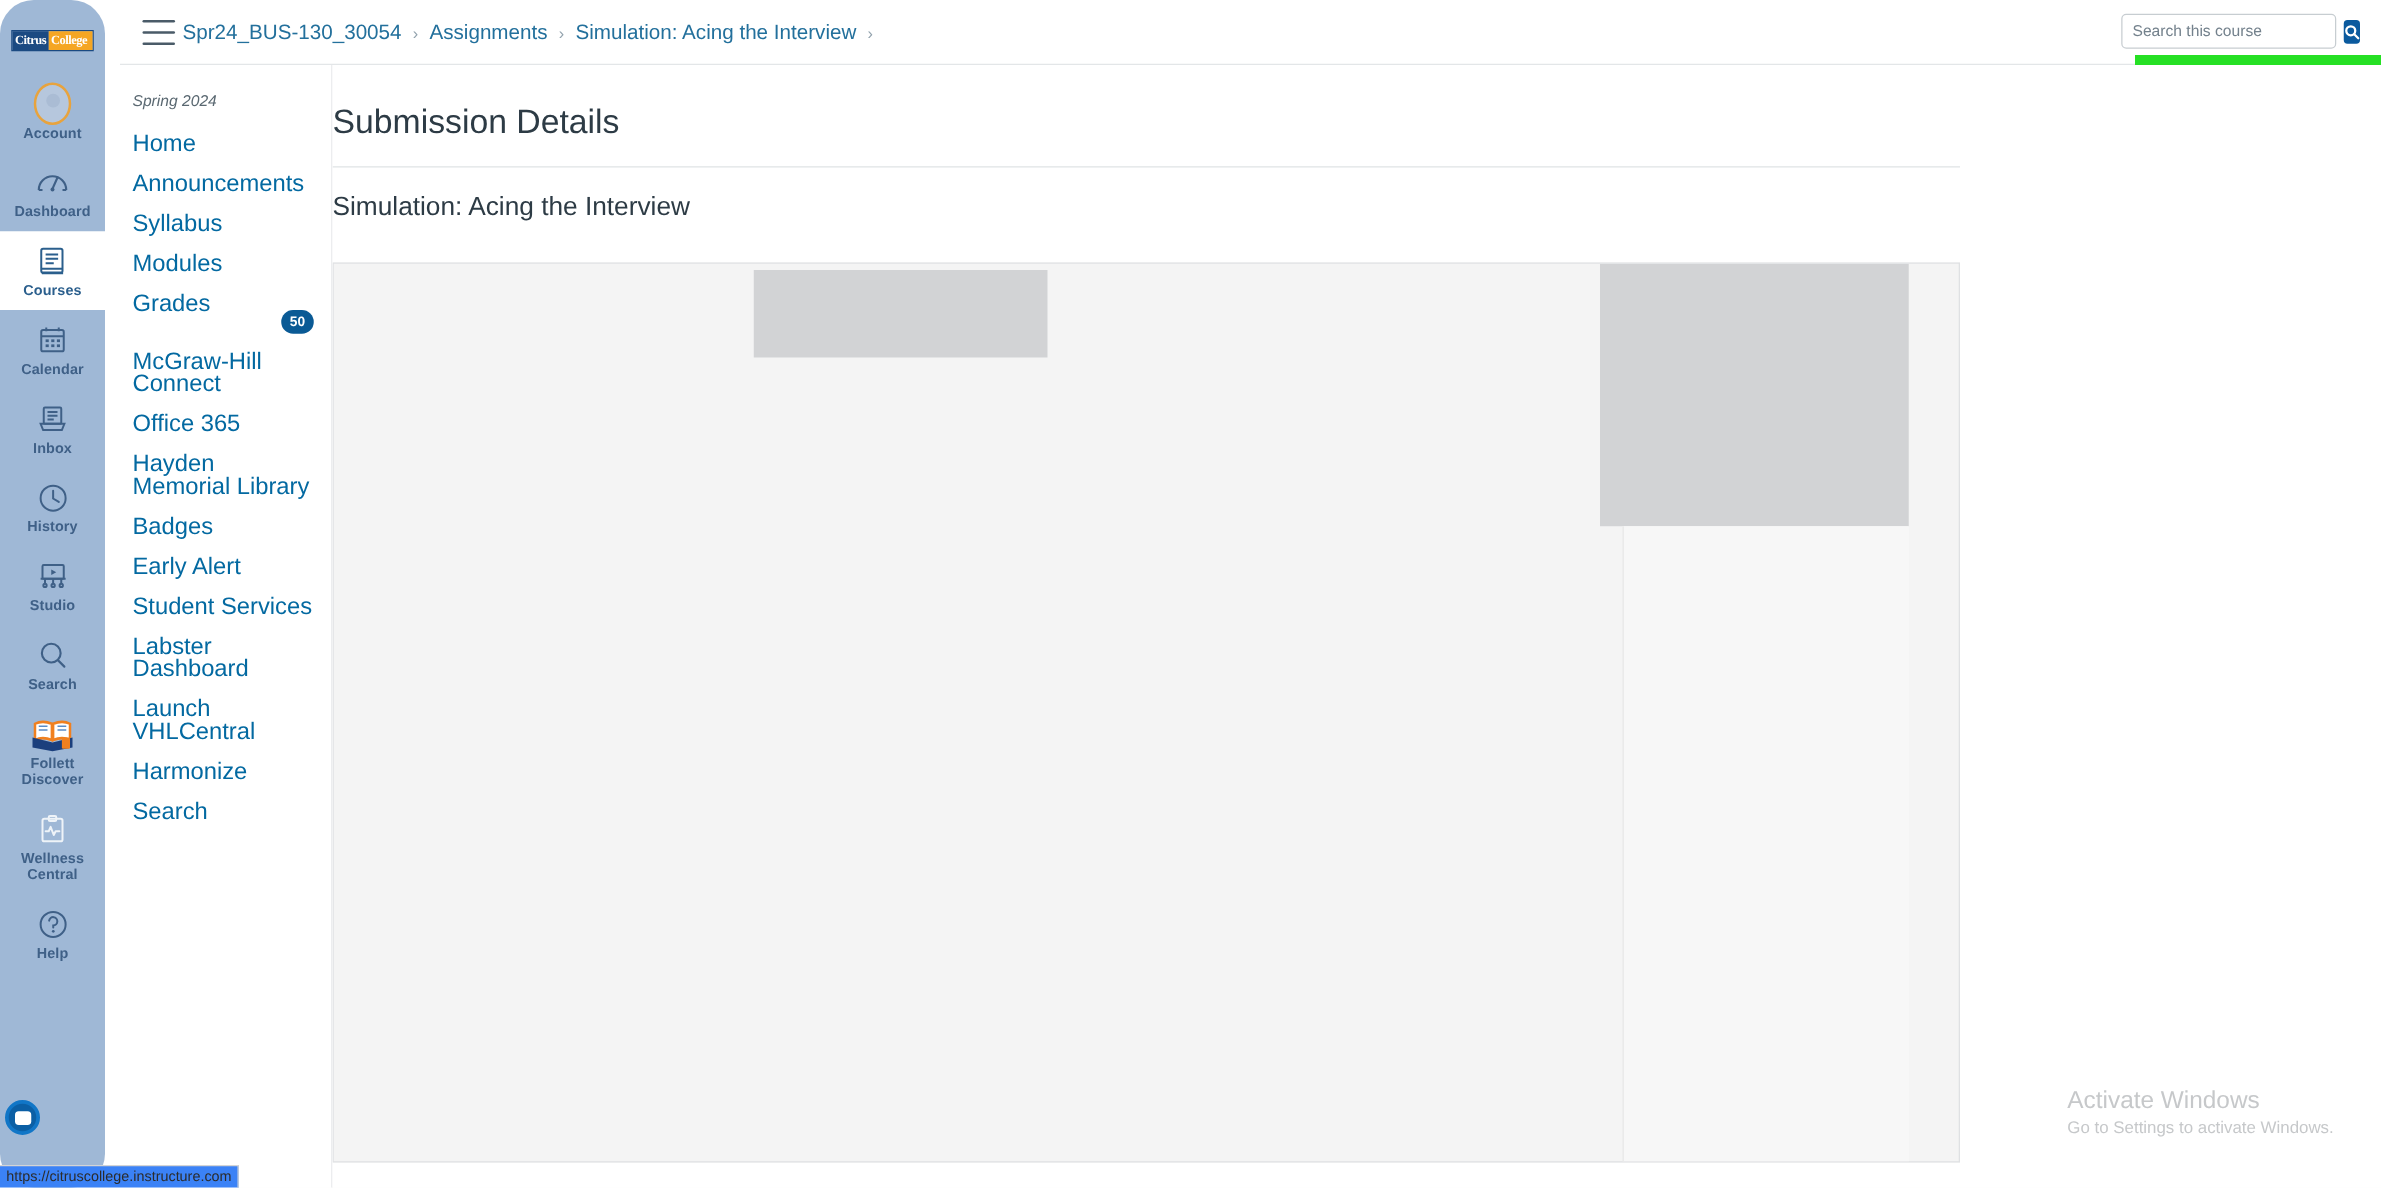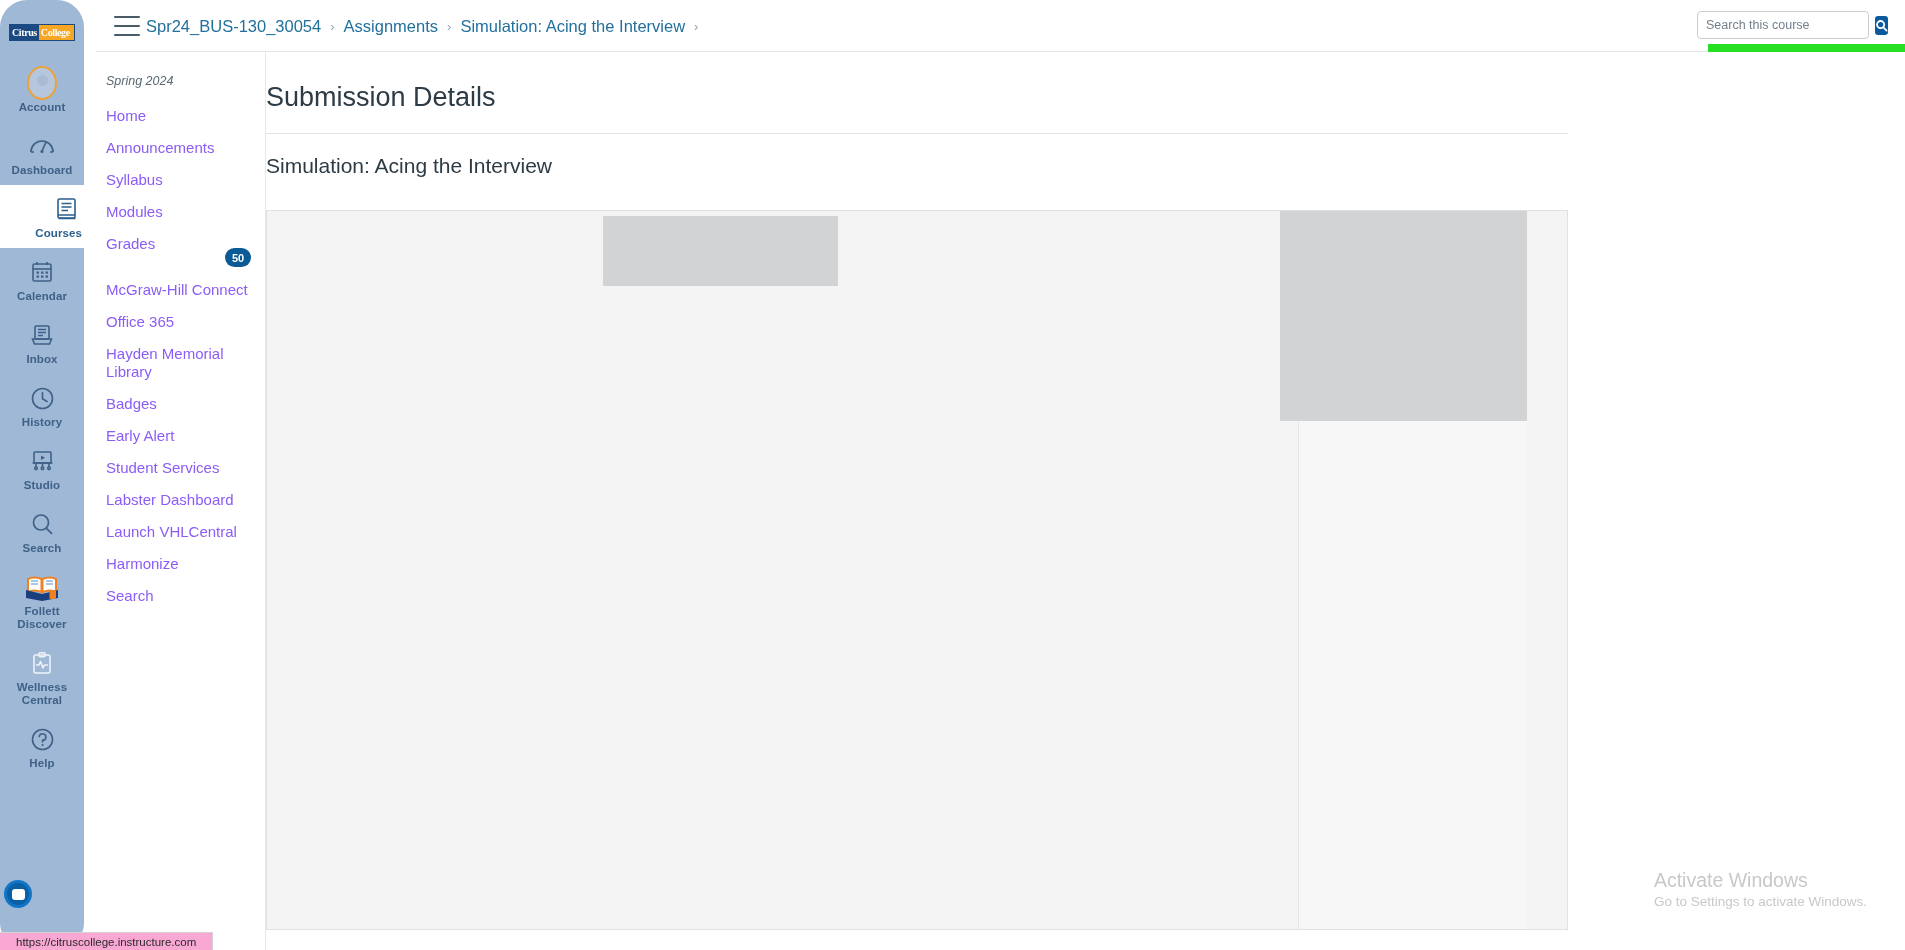--- a/index.html
+++ b/index.html
@@ -29,21 +29,21 @@
     font-family: "Liberation Serif", serif; }
   .brand-logo .b2 { background: #f5a623; color: #ffffff; font-size: 10px;
     font-weight: bold; line-height: 15px; padding: 0 2px; letter-spacing: -0.4px;
     flex: 1; font-family: "Liberation Serif", serif; }
 
   .gnav-item {
     width: 84px; padding: 9px 2px 8px 2px;
     display: flex; flex-direction: column; align-items: center;
     color: #41618b; cursor: pointer;
   }
-  .gnav-item.active { background: #ffffff; align-items: flex-end; }
+  .gnav-item.active { background: #ffffff; }
   .gnav-item.active .gnav-label { color: #2b5f8d; }
   .gnav-icon { width: 30px; height: 30px; display: flex; align-items: center;
     justify-content: center; margin-bottom: 3px; }
   .gnav-icon svg { display: block; }
   .gnav-label {
     font-size: 11.5px; line-height: 13px; text-align: center;
     color: #3f6087; letter-spacing: 0.1px; font-weight: bold;
   }
   .avatar-ring {
     width: 34px; height: 34px; border-radius: 50%;
@@ -126,21 +126,21 @@
   }
   #term-label {
     font-size: 12.5px; font-style: italic; color: #5a6871;
     padding: 0 0 12px 22px;
   }
   .cn-item {
     display: flex; align-items: flex-start; justify-content: space-between;
     padding: 7px 14px 7px 22px; cursor: pointer;
   }
   .cn-item .cn-label {
-    font-size: 15px; line-height: 18px; color: #8b5cf6;
+    font-size: 19px; line-height: 18px; color: #0369a1;
   }
   .cn-badge {
     min-width: 26px; height: 19px; border-radius: 10px; background: #0a5a95;
     color: #ffffff; font-size: 11px; font-weight: bold;
     display: flex; align-items: center; justify-content: center;
     margin-top: 13px; padding: 0 6px;
   }
 
   
   #main {
@@ -186,23 +186,23 @@
   #activate-windows {
     position: absolute; right: 38px; bottom: 38px;
     text-align: left; pointer-events: none;
   }
   #aw-title { font-size: 19.5px; color: #c6c8ca; line-height: 24px; }
   #aw-sub { font-size: 13.5px; color: #c6c8ca; line-height: 20px; }
 
   
   #status-bar {
     position: absolute; left: 0; bottom: 0;
-    height: 18px; background: #f9a8d4;
+    height: 18px; background: #3b82f6;
     border-top: 1px solid #d4d4d4; border-right: 1px solid #d4d4d4;
-    display: flex; align-items: center; padding: 0 16px;
+    display: flex; align-items: center; padding: 0 5px;
     font-size: 11.5px; color: #2b2b2b;
   }
 </style>
 </head>
 <body>
 
 <div id="global-nav">
 
   <div class="brand-logo">
     <div class="b1">Citrus</div>

